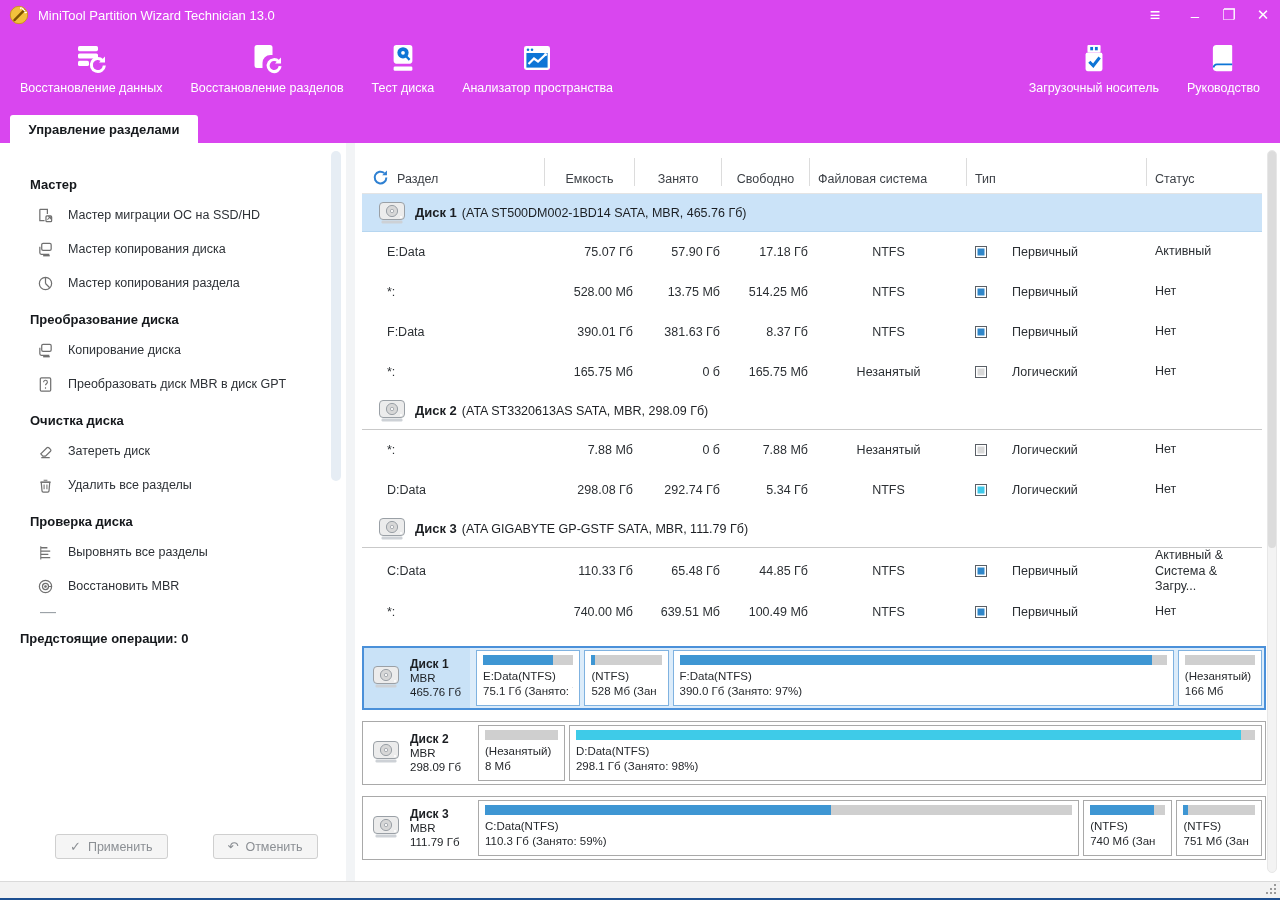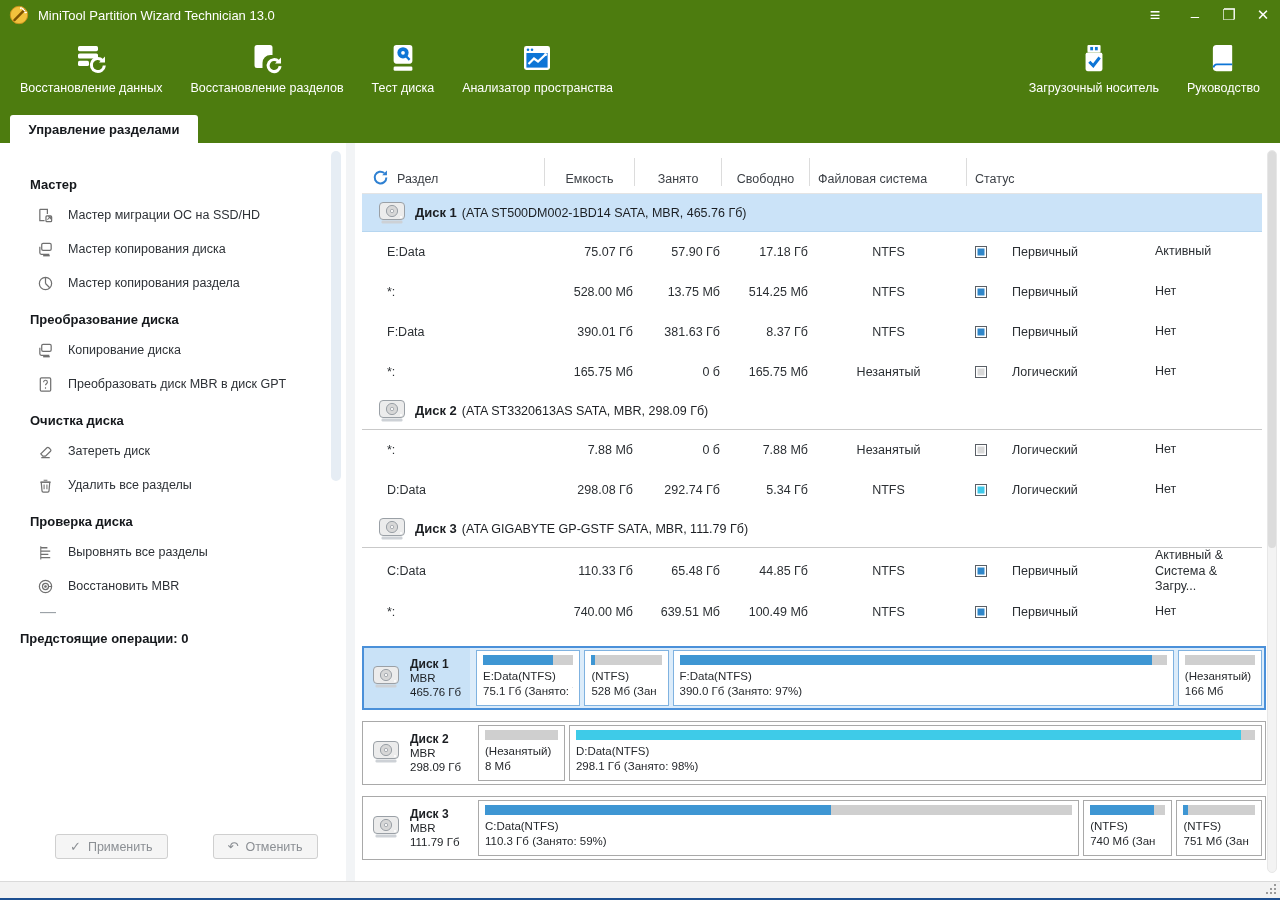--- a/index.html
+++ b/index.html
@@ -1,21 +1,21 @@
 <!DOCTYPE html>
 <html><head>
 <meta charset="utf-8">
 <style>
   * { margin:0; padding:0; box-sizing:border-box; }
   html,body { width:1280px; height:900px; }
   body { font-family:"Liberation Sans","DejaVu Sans",sans-serif; background:#fff; }
   .window { position:relative; width:1280px; height:900px; overflow:hidden; background:#fff; border-bottom:2px solid #1d4f91; }
 
   
-  .header { position:absolute; top:0; left:0; right:0; height:143px; background:#4d7c0f; }
+  .header { position:absolute; top:0; left:0; right:0; height:143px; background:#d946ef; }
   .titlebar { display:flex; align-items:center; height:30px; padding-left:8px; color:#fff; }
   .titlebar .logo { width:22px; height:22px; margin-right:8px; }
   .titlebar .title { font-size:13px; }
   .win-controls { margin-left:auto; display:flex; align-items:center; height:30px; }
   .win-btn { width:34px; height:30px; display:flex; align-items:center; justify-content:center; color:#fff; font-size:15px; cursor:default; }
   .win-btn.menu { font-size:18px; margin-right:6px; }
   .toolbar { display:flex; justify-content:space-between; align-items:flex-end; padding:10px 6px 0 6px; }
   .tb-group { display:flex; }
   .tb-item { display:flex; flex-direction:column; align-items:center; padding:0 14px; color:#fff; }
   .tb-item .tb-icon { height:34px; display:flex; align-items:flex-end; justify-content:center; }
@@ -322,20 +322,23 @@
             <div class="hc center">
               <span>Занято</span>
             </div>
             <div class="hc center">
               <span>Свободно</span>
             </div>
             <div class="hc">
               <span>Файловая система</span>
             </div>
             <div class="hc">
+              <span>Тип</span>
+            </div>
+            <div class="hc">
               <span>Статус</span>
             </div>
           </div>
         <div id="table-body">
             <div class="group-row selected">
               <span class="gicon"><svg width="28" height="24" viewBox="0 0 28 24">
                   <rect x="1.5" y="1.5" width="25" height="17" rx="3.5" fill="#ececec" stroke="#9aa0a6"></rect>
                   <circle cx="14" cy="10" r="5.6" fill="#d7d7d7" stroke="#9aa0a6"></circle>
                   <circle cx="14" cy="10" r="1.7" fill="#f7f7f7" stroke="#9aa0a6" stroke-width="0.8"></circle>
                   <rect x="3.5" y="19.5" width="21" height="3" rx="1.2" fill="#cdd1d6"></rect>

